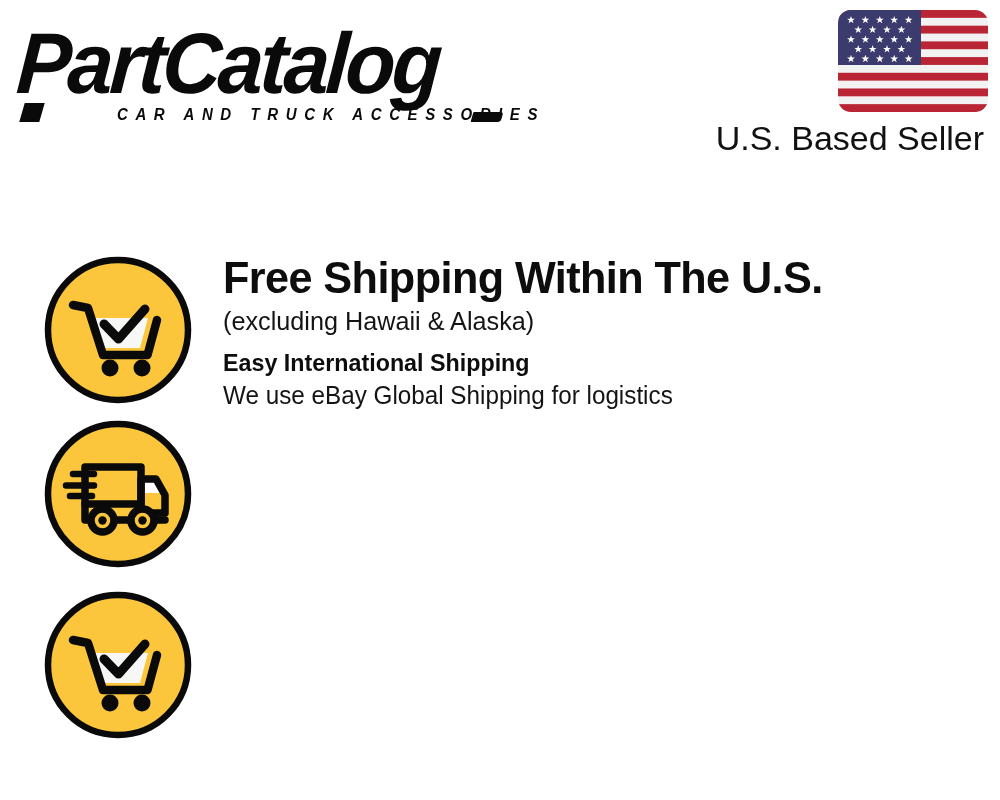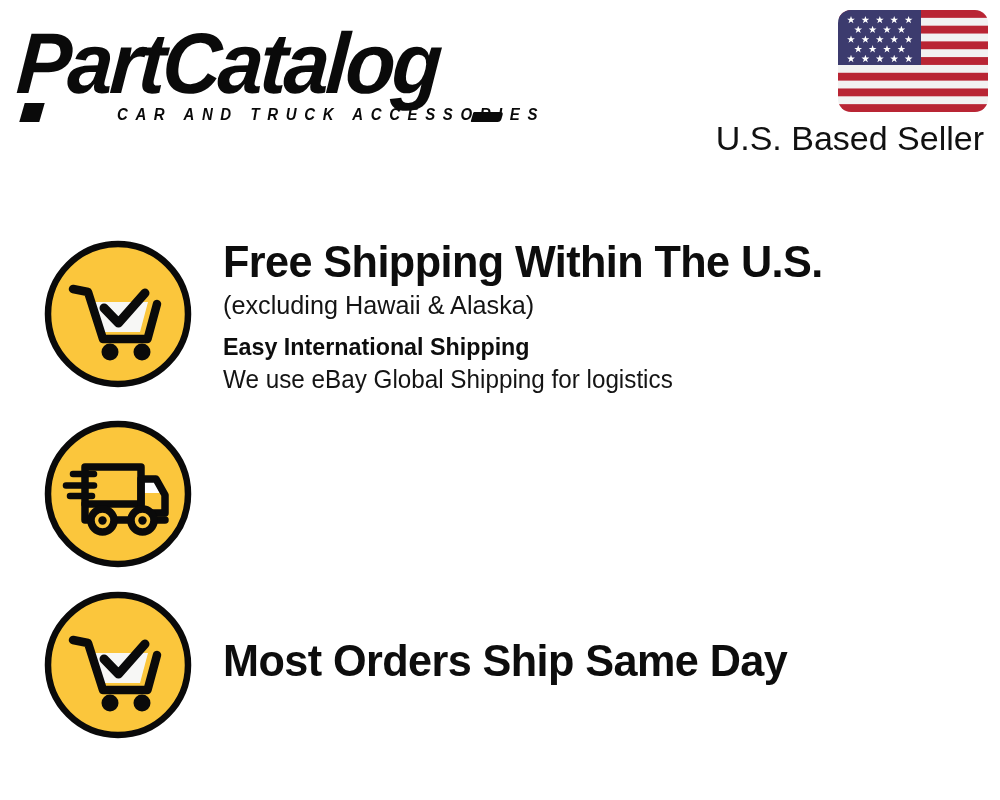--- a/index.html
+++ b/index.html
@@ -97,21 +97,21 @@
     color: #111111;
     white-space: nowrap;
   }
 
   
   .feature-row {
     position: absolute;
     left: 0;
     width: 1000px;
   }
-  #feature-row-0 { top: 240px; height: 160px; }
+  #feature-row-0 { top: 256px; height: 160px; }
   #feature-row-1 { top: 420px; height: 150px; }
   #feature-row-2 { top: 591px; height: 150px; }
 
   .feature-icon {
     position: absolute;
     left: 44px;
     top: 0px;
     width: 148px;
     height: 148px;
   }
@@ -299,16 +299,13 @@
       <g fill="none" stroke="#0A0A0A" stroke-width="8.5" stroke-linecap="round" stroke-linejoin="round">
         <path d="M29 49 L44 52 L59 99 L103.5 99 L113 64"></path>
       </g>
       <g fill="none" stroke="#0A0A0A" stroke-width="9" stroke-linecap="round" stroke-linejoin="round">
         <path d="M60 68 L74.5 83 L101 53"></path>
       </g>
       <circle cx="66" cy="112" r="8.5" fill="#0A0A0A"></circle>
       <circle cx="98" cy="112" r="8.5" fill="#0A0A0A"></circle>
     </svg>
   </div>
-  <div class="feature-text">
-    <div class="feature-title">Most Orders Ship Same Day</div>
-  </div>
 </div>
 
 </body></html>

